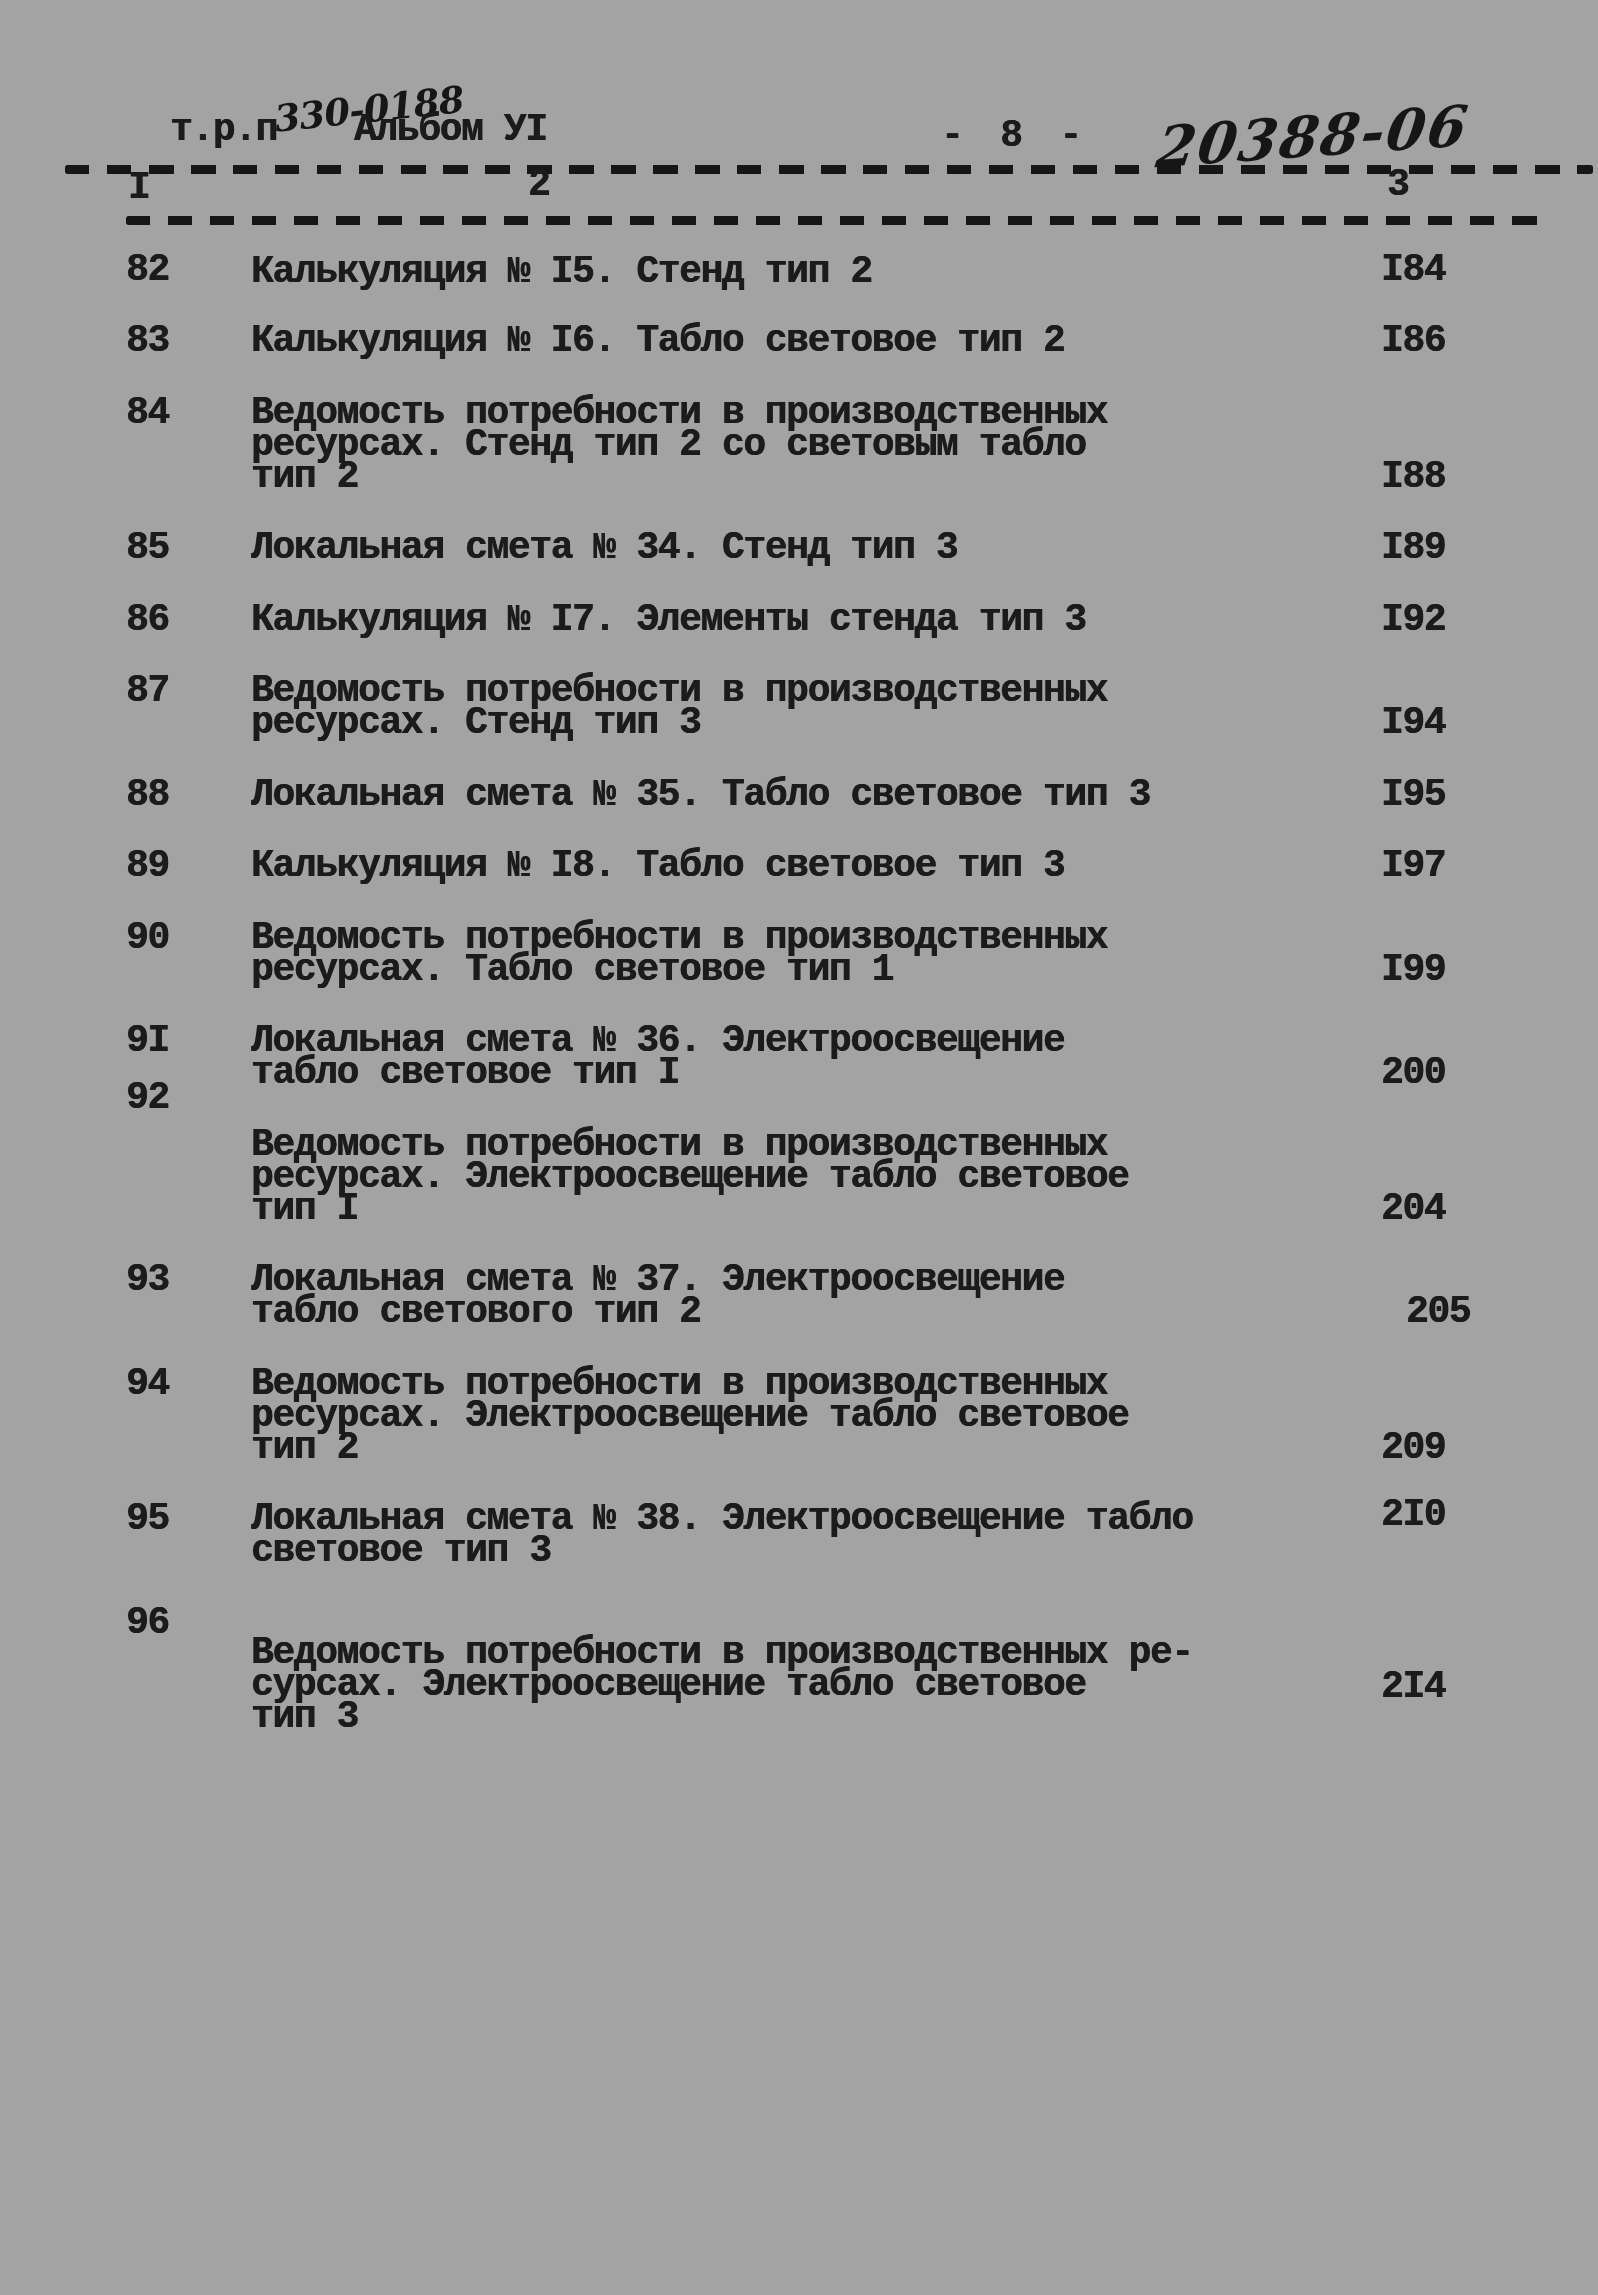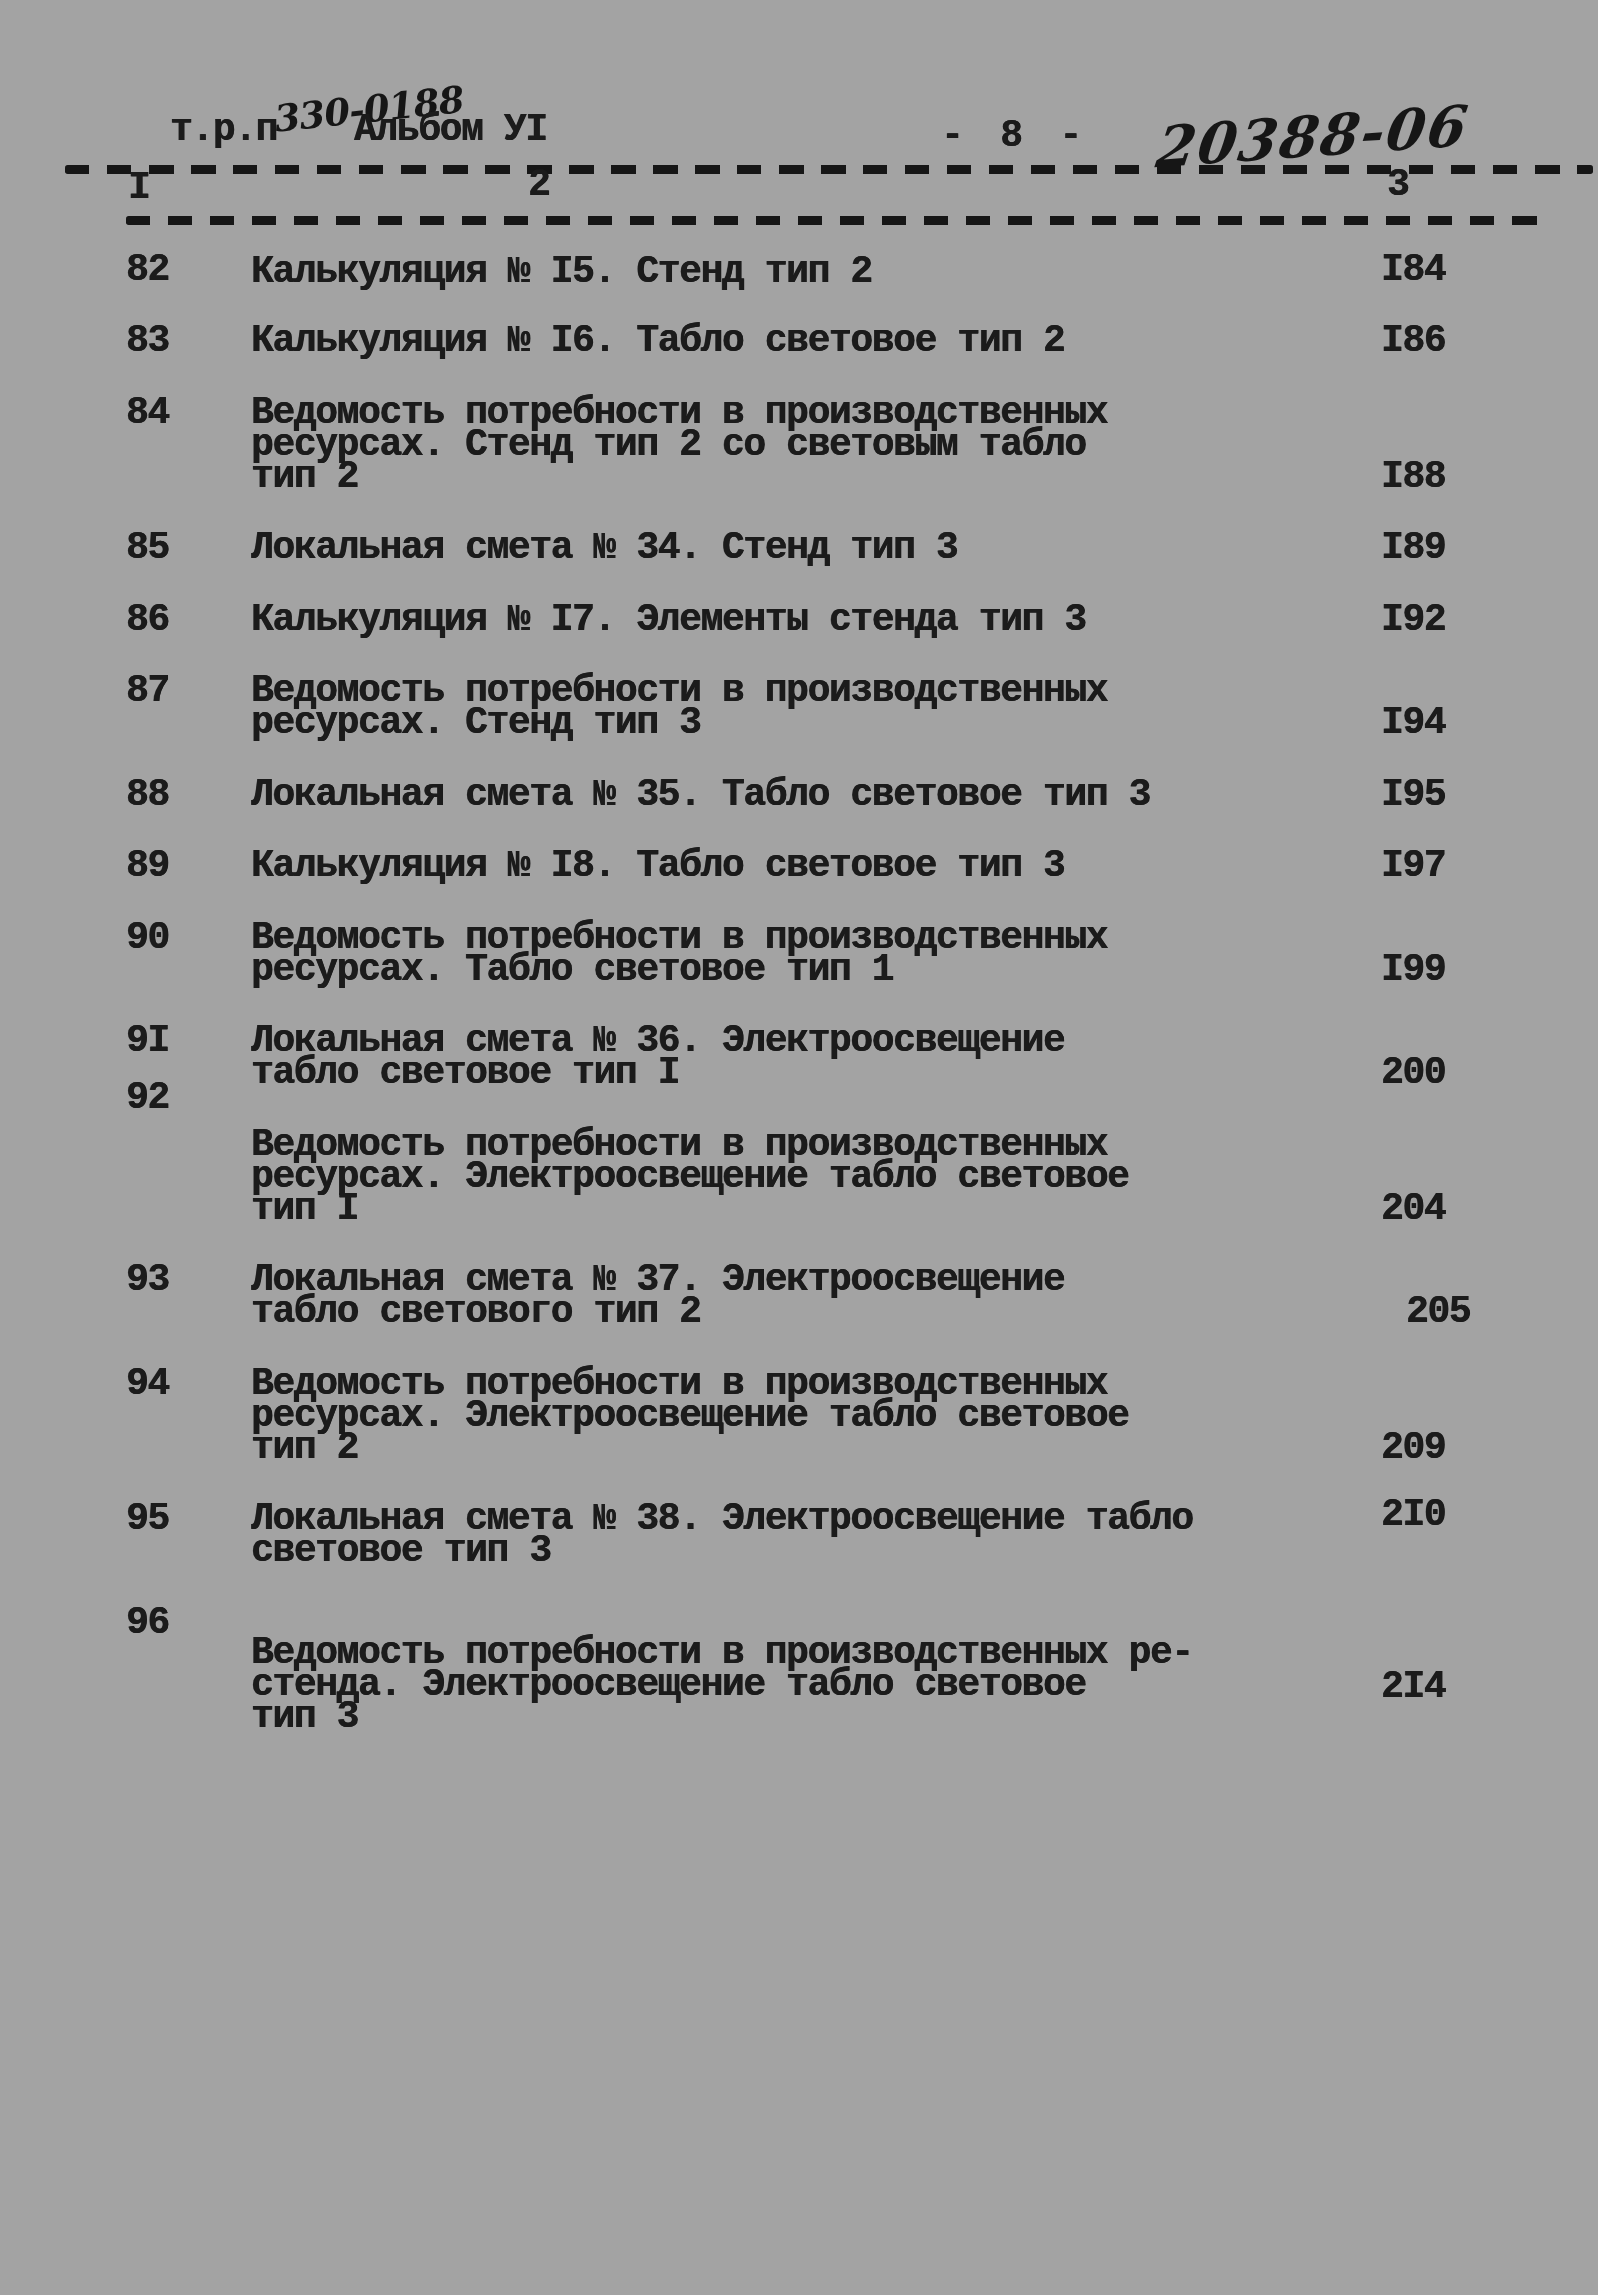--- a/index.html
+++ b/index.html
@@ -94,18 +94,18 @@
       <div class="tw row-num" style="top: 1264px;">93</div>
       <div class="tw row-text" style="top: 1264px;"><div>Локальная смета № 37. Электроосвещение</div><div>табло светового тип 2</div></div>
       <div class="tw row-page" style="top: 1296px; margin-left: 25px;">205</div>
       <div class="tw row-num" style="top: 1368px;">94</div>
       <div class="tw row-text" style="top: 1368px;"><div>Ведомость потребности в производственных</div><div>ресурсах. Электроосвещение табло световое</div><div>тип 2</div></div>
       <div class="tw row-page" style="top: 1432px;">209</div>
       <div class="tw row-num" style="top: 1503px;">95</div>
       <div class="tw row-text" style="top: 1503px;"><div>Локальная смета № 38. Электроосвещение табло</div><div>световое тип 3</div></div>
       <div class="tw row-page" style="top: 1499px;">2I0</div>
       <div class="tw row-num" style="top: 1607px;">96</div>
-      <div class="tw row-text" style="top: 1607px; margin-top: 30px;"><div>Ведомость потребности в производственных ре-</div><div>стенда. Электроосвещение табло световое</div><div>тип 3</div></div>
+      <div class="tw row-text" style="top: 1607px; margin-top: 30px;"><div>Ведомость потребности в производственных ре-</div><div>сурсах. Электроосвещение табло световое</div><div>тип 3</div></div>
       <div class="tw row-page" style="top: 1671px;">2I4</div>
     </div>
 
 </div>
 
 
 </body></html>

